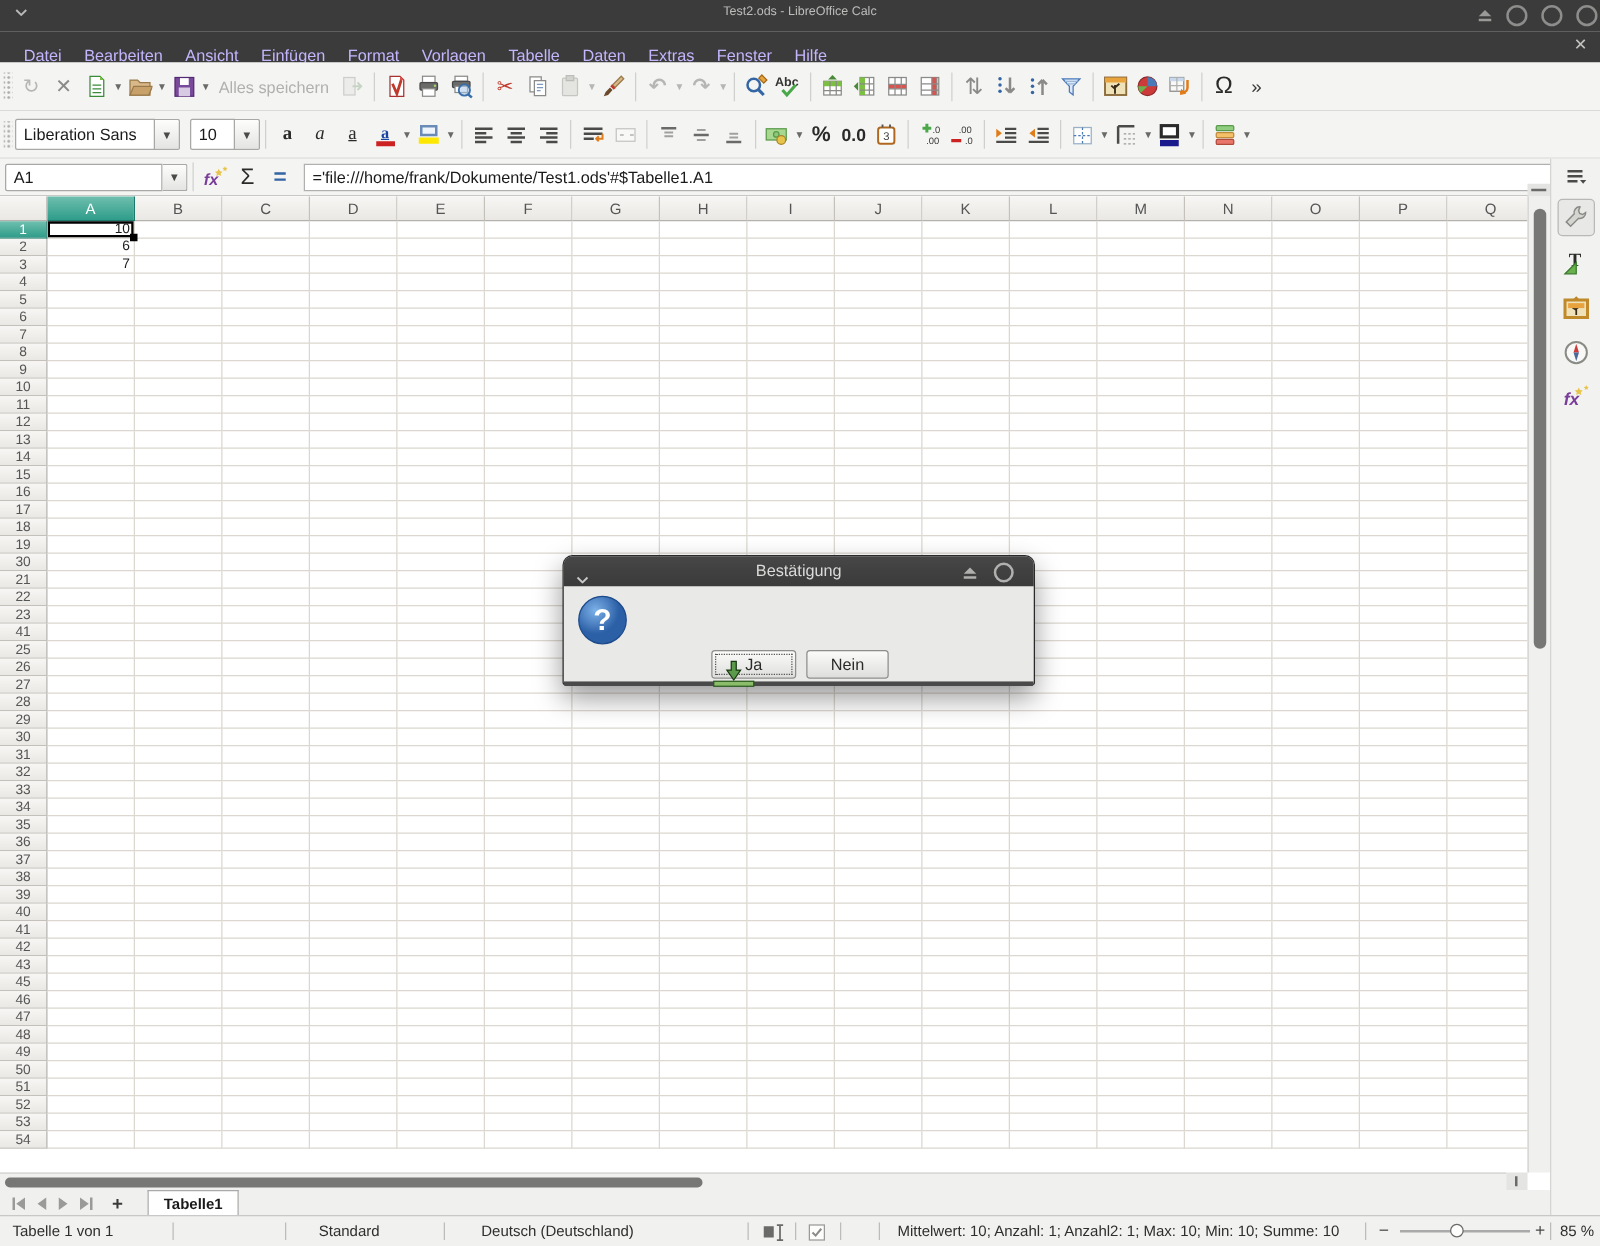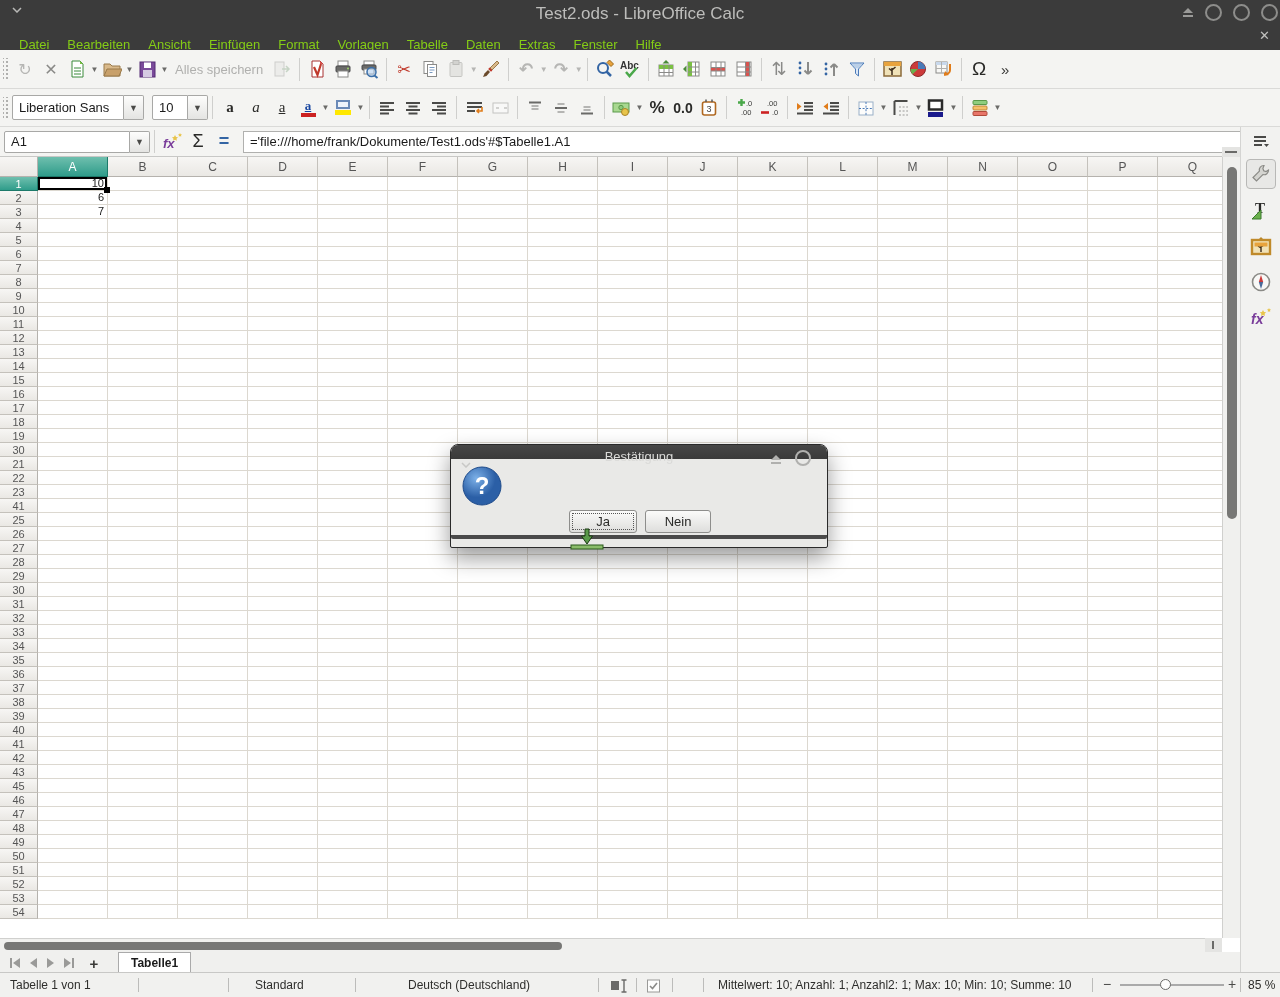--- a/index.html
+++ b/index.html
@@ -3,29 +3,29 @@
 <meta charset="utf-8">
 <style>
   html,body{margin:0;padding:0;}
   body{width:1280px;height:997px;position:relative;overflow:hidden;
        font-family:"Liberation Sans","DejaVu Sans",sans-serif;background:#fff;
        -webkit-font-smoothing:antialiased;}
   .abs{position:absolute;}
   
   #titlebar{left:0;top:0;width:1280px;height:25px;background:#3b3b3b;}
   #titlebar .title{position:absolute;left:0;right:0;top:4px;text-align:center;
-      color:#bdbdbb;font-size:17px;}
+      color:#bdbdbb;font-size:10px;}
   .winchev{position:absolute;left:12px;top:7px;width:10px;height:6px;}
   .winchev svg,.ejicon svg{display:block;}
   .ejicon{position:absolute;top:6px;}
   .wincircle{position:absolute;top:4px;width:13px;height:13px;border:2px solid #8d8d8b;
       border-radius:50%;}
   #menubar{left:0;top:25px;width:1280px;height:25px;background:#3b3b3b;display:flex;
       align-items:center;padding-left:10px;box-sizing:border-box;}
-  .menu-item{color:#84cc16;font-size:13px;padding:3px 9px;cursor:default;margin-top:14px;}
+  .menu-item{color:#c4b5fd;font-size:13px;padding:3px 9px;cursor:default;margin-top:14px;}
   #menu-close{position:absolute;right:10px;top:28px;color:#c2c2c0;font-size:13px;
       font-weight:bold;}
   
   .toolbar{left:0;width:1280px;background:#f4f4f2;display:flex;align-items:center;
       box-sizing:border-box;border-bottom:1px solid #dadad8;}
   #toolbar1{top:50px;height:39px;padding-left:1px;}
   #toolbar2{top:89px;height:38px;padding-left:1px;}
   .grip{width:7px;height:22px;margin:0 2px;
       background:radial-gradient(circle,#b0b0ae 1px,transparent 1.2px) 2px 2px/4px 4px repeat;}
   .tb{min-width:26px;height:27px;display:flex;align-items:center;justify-content:center;
@@ -96,21 +96,21 @@
       border-left:1px solid #d4d4d2;box-sizing:border-box;display:flex;flex-direction:column;
       align-items:center;padding-top:8px;}
   .sbbtn{width:30px;height:30px;display:flex;align-items:center;justify-content:center;
       margin-bottom:6px;border-radius:4px;}
   .sbbtn.active{background:#e8e8e6;border:1px solid #b8b8b6;box-sizing:border-box;}
   #sb-menu{font-size:13px;color:#4a4a48;margin-bottom:10px;display:flex;align-items:center;}
   
   #dialog{left:450px;top:444px;width:378px;height:104px;border:1px solid #2a2a2a;
       border-radius:8px 8px 2px 2px;box-shadow:0 10px 22px rgba(0,0,0,.4);
       background:#e9e9e7;z-index:50;box-sizing:border-box;}
-  #dialog-titlebar{height:14px;background:linear-gradient(#474747,#3a3a3a);
+  #dialog-titlebar{height:24px;background:linear-gradient(#474747,#3a3a3a);
       border-radius:7px 7px 0 0;position:relative;}
   #dialog-title{position:absolute;left:0;right:0;top:4px;text-align:center;color:#dadad8;
       font-size:13px;}
   #dialog-body{position:relative;height:76px;border-bottom:4px solid #4a4a4a;
       border-radius:0 0 2px 2px;}
   #dlg-q{position:absolute;left:10px;top:6px;}
   #dlg-text{position:absolute;left:62px;top:6px;font-size:13px;color:#1c1c1c;
       line-height:16px;}
   .dlgbtn{position:absolute;top:51px;height:23px;background:linear-gradient(#fbfbfa,#dededc);
       border:1px solid #8e8e8c;border-radius:3px;font-size:13px;color:#2a2a28;
@@ -1735,21 +1735,21 @@
   <span id="add-sheet">+</span>
   <span id="sheet-tab">Tabelle1</span>
 </div>
 
 <div class="abs" id="statusbar">
   <span class="st" style="left:10px;">Tabelle 1 von 1</span>
   <span class="stsep" style="left:138px;"></span>
   <span class="stsep" style="left:228px;"></span>
   <span class="st" style="left:255px;">Standard</span>
   <span class="stsep" style="left:355px;"></span>
-  <span class="st" style="left:385px;margin-left:23px;">Deutsch (Deutschland)</span>
+  <span class="st" style="left:385px;">Deutsch (Deutschland)</span>
   <span class="stsep" style="left:598px;"></span>
   <span class="st" style="left:610px;top:6px;">
     <svg width="18" height="14">
         <rect x="1" y="2" width="8" height="9" fill="#6a6a68"></rect>
         <path d="M14 1v12M11.5 1h5M11.5 13h5" stroke="#6a6a68" stroke-width="1.4" fill="none"></path>
       </svg>
   </span>
   <span class="stsep" style="left:636px;"></span>
   <span class="st" style="left:646px;top:6px;">
     <svg width="16" height="14">

